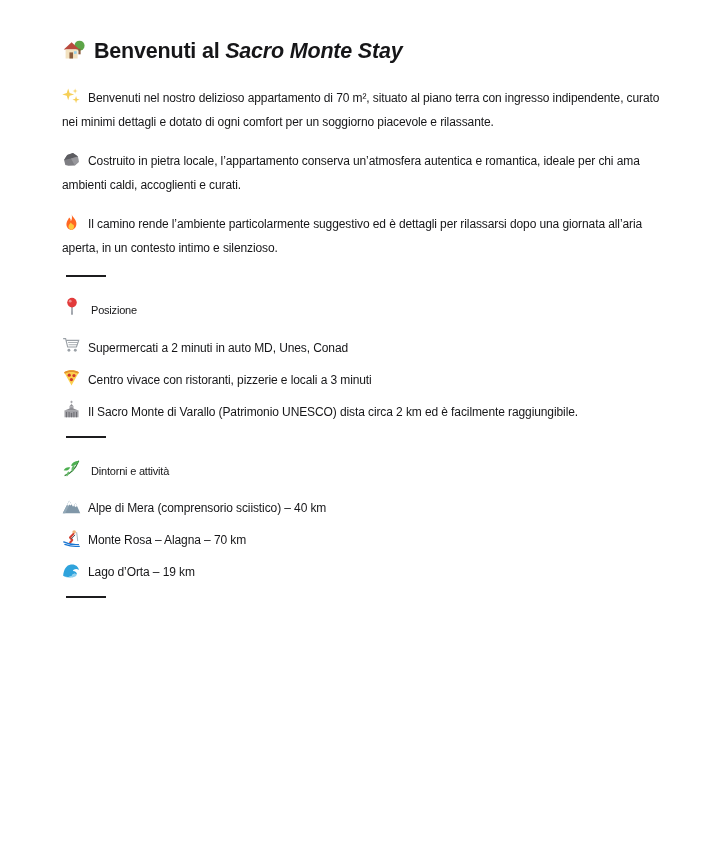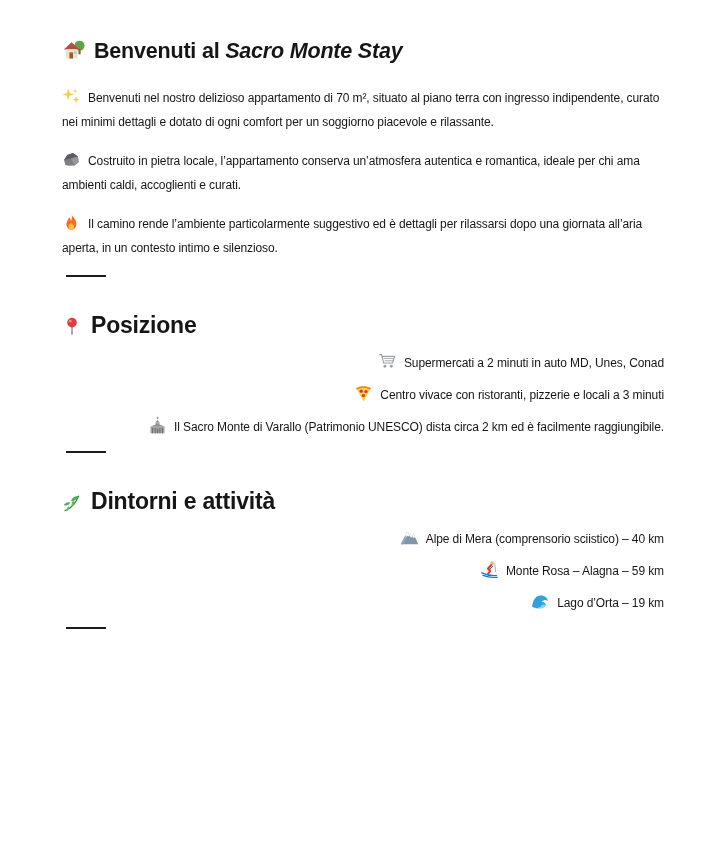--- a/index.html
+++ b/index.html
@@ -13,25 +13,25 @@
 
   h1 {
     font-size: 21.5px; line-height: 26px; font-weight: 700;
     letter-spacing: -0.2px; margin: 0 0 22px 0;
   }
   h1 em { font-style: italic; }
 
   p { font-size: 12px; line-height: 24px; margin: 0 0 15px 0; letter-spacing: -0.1px; }
 
   h2 {
-    font-size: 23px; line-height: 24px; font-weight: 700;
-    letter-spacing: -0.2px; margin: 36px 0 14px 0;
+    font-size: 11px; line-height: 24px; font-weight: 400;
+    letter-spacing: -0.2px; margin: 20px 0 14px 0;
   }
 
-  .item { margin: 0 0 8px 0; text-align: right; }
+  .item { margin: 0 0 8px 0; }
   .item.spaced { margin-top: 3px; }
 
   hr.divider {
     border: none; border-top: 2px solid #1c1c1e;
     width: 40px; margin: 12px 0 0 4px;
   }
 
   .ico {
     display: inline-block; width: 19px; height: 19px;
     vertical-align: -3.5px; margin-right: 7px;
@@ -149,21 +149,21 @@
   </p>
 
   <p class="item">
     <span class="ico"><svg viewBox="0 0 20 20">
       <circle cx="12.8" cy="3.2" r="1.9" fill="#f0b27a"></circle>
       <path d="M12 5.2 L8.4 9 L10.8 11.6 L8.6 14.2" stroke="#d23f31" stroke-width="2.1" fill="none" stroke-linejoin="round" stroke-linecap="round"></path>
       <path d="M13.8 6.2 L9.6 10.6" stroke="#455a64" stroke-width="1" fill="none"></path>
       <path d="M15.4 3.4 L16.6 12.8" stroke="#90a4ae" stroke-width="0.9" fill="none"></path>
       <path d="M1.8 13.6 C7 16 12 17 17.4 16.4" stroke="#1976d2" stroke-width="1.3" fill="none" stroke-linecap="round"></path>
       <path d="M3 16.2 C8 18.2 13 18.8 18.2 18.2" stroke="#1976d2" stroke-width="1.3" fill="none" stroke-linecap="round"></path>
-    </svg></span><span>Monte Rosa – Alagna – 59 km</span>
+    </svg></span><span>Monte Rosa – Alagna – 70 km</span>
   </p>
 
   <p class="item">
     <span class="ico"><svg viewBox="0 0 20 20">
       <path d="M1.2 15.6 C1.8 9 4.6 4.4 9.4 3.8 C14 3.2 17.2 6 17.8 9.4 C15.2 7.6 12.4 8.3 11.4 10.4 C13.9 10.3 15.7 11.9 15.7 14 C13.6 12.9 11.5 13.5 10.4 15.4 C7.4 17.5 3.8 17.3 1.2 15.6 Z" fill="#2fa3dc"></path>
       <path d="M1.2 15.6 C3.8 17.3 7.4 17.5 10.4 15.4 C11.5 13.5 13.6 12.9 15.7 14 C15.5 16 12.4 17.6 8.4 17.6 C5.4 17.6 2.8 16.9 1.2 15.6 Z" fill="#8ed0ef"></path>
     </svg></span><span>Lago d’Orta – 19 km</span>
   </p>
 
   <hr class="divider">

